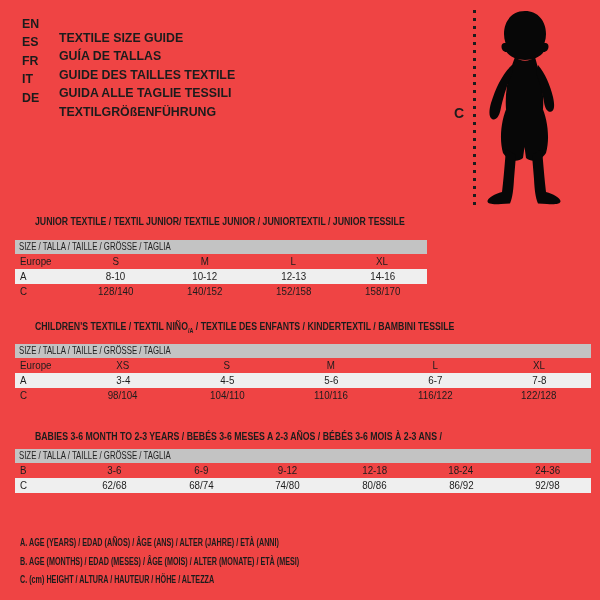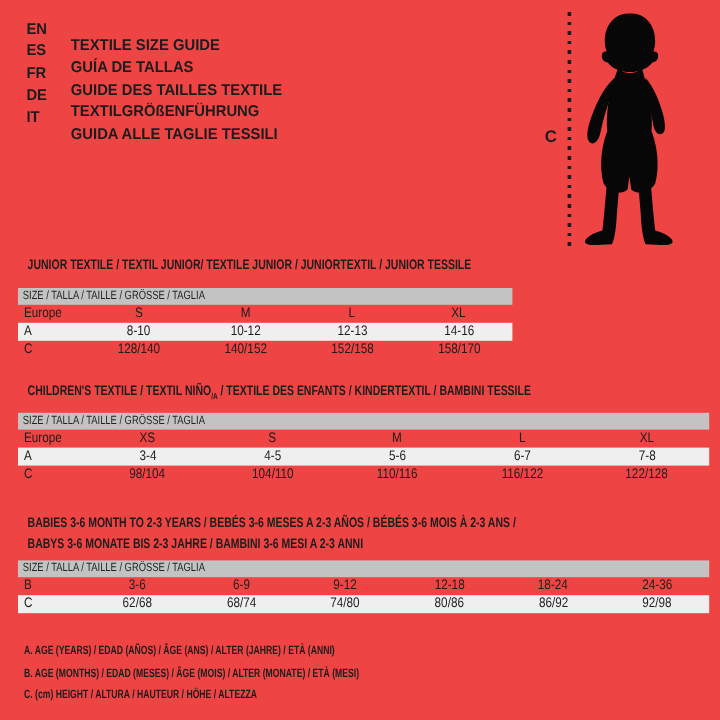--- a/index.html
+++ b/index.html
@@ -21,21 +21,21 @@
     background-image:repeating-linear-gradient(to bottom, var(--ink,#1c1c1c) 0 3px, transparent 3px 8px);
   }
   .height-label { position:absolute; left:454px; top:105px; font-weight:bold; font-size:14px; }
   .figure-svg { position:absolute; left:479px; top:11px; width:90px; height:198px; }
 
   
   .tbl-block { position:absolute; left:15px; }
   .t1 { top:215px; width:412px; }
   .t2 { top:320px; width:576px; }
   .t3 { top:427px; width:576px; }
-  .tbl-title { margin-left:8px; font-weight:bold; font-size:11.5px; line-height:13px; white-space:nowrap;text-decoration:underline; }
+  .tbl-title { margin-left:20px; font-weight:bold; font-size:11.5px; line-height:13px; white-space:nowrap;text-decoration:underline; }
   .t3 .tbl-title { line-height:18px; }
   .title-line { height:13px; }
   .t3 .title-line { height:18px; }
   .sqt { display:inline-block; transform:scaleX(0.76); transform-origin:0 50%; white-space:nowrap; }
   .tbl-title sub { font-size:0.62em; }
   .t1 .tbl { margin-top:12px; }
   .t2 .tbl { margin-top:11px; }
   .t3 .tbl { margin-top:4px; }
   .tbl-head {
     height:14px; line-height:14px; background:var(--header-bg,#c3c3c3);
@@ -66,26 +66,26 @@
     </div>
     <div class="lang-row">
       <span class="lang-code"><span class="sqlang">ES</span></span>
       <span class="lang-label"><span class="sqlang">GUÍA DE TALLAS</span></span>
     </div>
     <div class="lang-row">
       <span class="lang-code"><span class="sqlang">FR</span></span>
       <span class="lang-label"><span class="sqlang">GUIDE DES TAILLES TEXTILE</span></span>
     </div>
     <div class="lang-row">
+      <span class="lang-code"><span class="sqlang">IT</span></span>
+      <span class="lang-label"><span class="sqlang">GUIDA ALLE TAGLIE TESSILI</span></span>
+    </div>
+    <div class="lang-row">
       <span class="lang-code"><span class="sqlang">DE</span></span>
       <span class="lang-label"><span class="sqlang">TEXTILGRÖßENFÜHRUNG</span></span>
-    </div>
-    <div class="lang-row">
-      <span class="lang-code"><span class="sqlang">IT</span></span>
-      <span class="lang-label"><span class="sqlang">GUIDA ALLE TAGLIE TESSILI</span></span>
     </div>
   </div>
 
   <div class="height-line"></div>
   <div class="height-label">C</div>
   <svg class="figure-svg" viewBox="0 0 90 198" aria-hidden="true">
     <g fill="#070707">
 
       <path d="M46 0 C33 0 25 10 25 23 C25 26 25.5 29 26.5 32 C24 31.5 22.5 33 22.5 35.5 C22.5 38.5 24.5 41 27.5 41 C30.5 45.5 37.5 49 46 49 C54.5 49 61.5 45.5 64.5 41 C67.5 41 69.5 38.5 69.5 35.5 C69.5 33 68 31.5 65.5 32 C66.5 29 67 26 67 23 C67 10 59 0 46 0 Z"></path>
 
@@ -162,21 +162,20 @@
           <div class="cell"><span class="sqc">110/116</span></div>
           <div class="cell"><span class="sqc">116/122</span></div>
           <div class="cell"><span class="sqc">122/128</span></div>
         </div>
       </div>
   </div>
 
   <div class="tbl-block t3">
     <div class="tbl-title">
         <div class="title-line"><span class="sqt"><span>BABIES 3-6 MONTH TO 2-3 YEARS / BEBÉS 3-6 MESES A 2-3 AÑOS / BÉBÉS 3-6 MOIS À 2-3 ANS /</span></span></div>
-        <div class="title-line"><span class="sqt"><span>BABYS 3-6 MONATE BIS 2-3 JAHRE / BAMBINI 3-6 MESI A 2-3 ANNI</span></span></div>
       </div>
     <div class="tbl">
       <div class="tbl-head"><span class="sqh">SIZE / TALLA / TAILLE / GRÖSSE / TAGLIA</span></div>
     <div class="row">
           <div class="cell-label"><span class="sql">B</span></div>
           <div class="cell"><span class="sqc">3-6</span></div>
           <div class="cell"><span class="sqc">6-9</span></div>
           <div class="cell"><span class="sqc">9-12</span></div>
           <div class="cell"><span class="sqc">12-18</span></div>
           <div class="cell"><span class="sqc">18-24</span></div>

